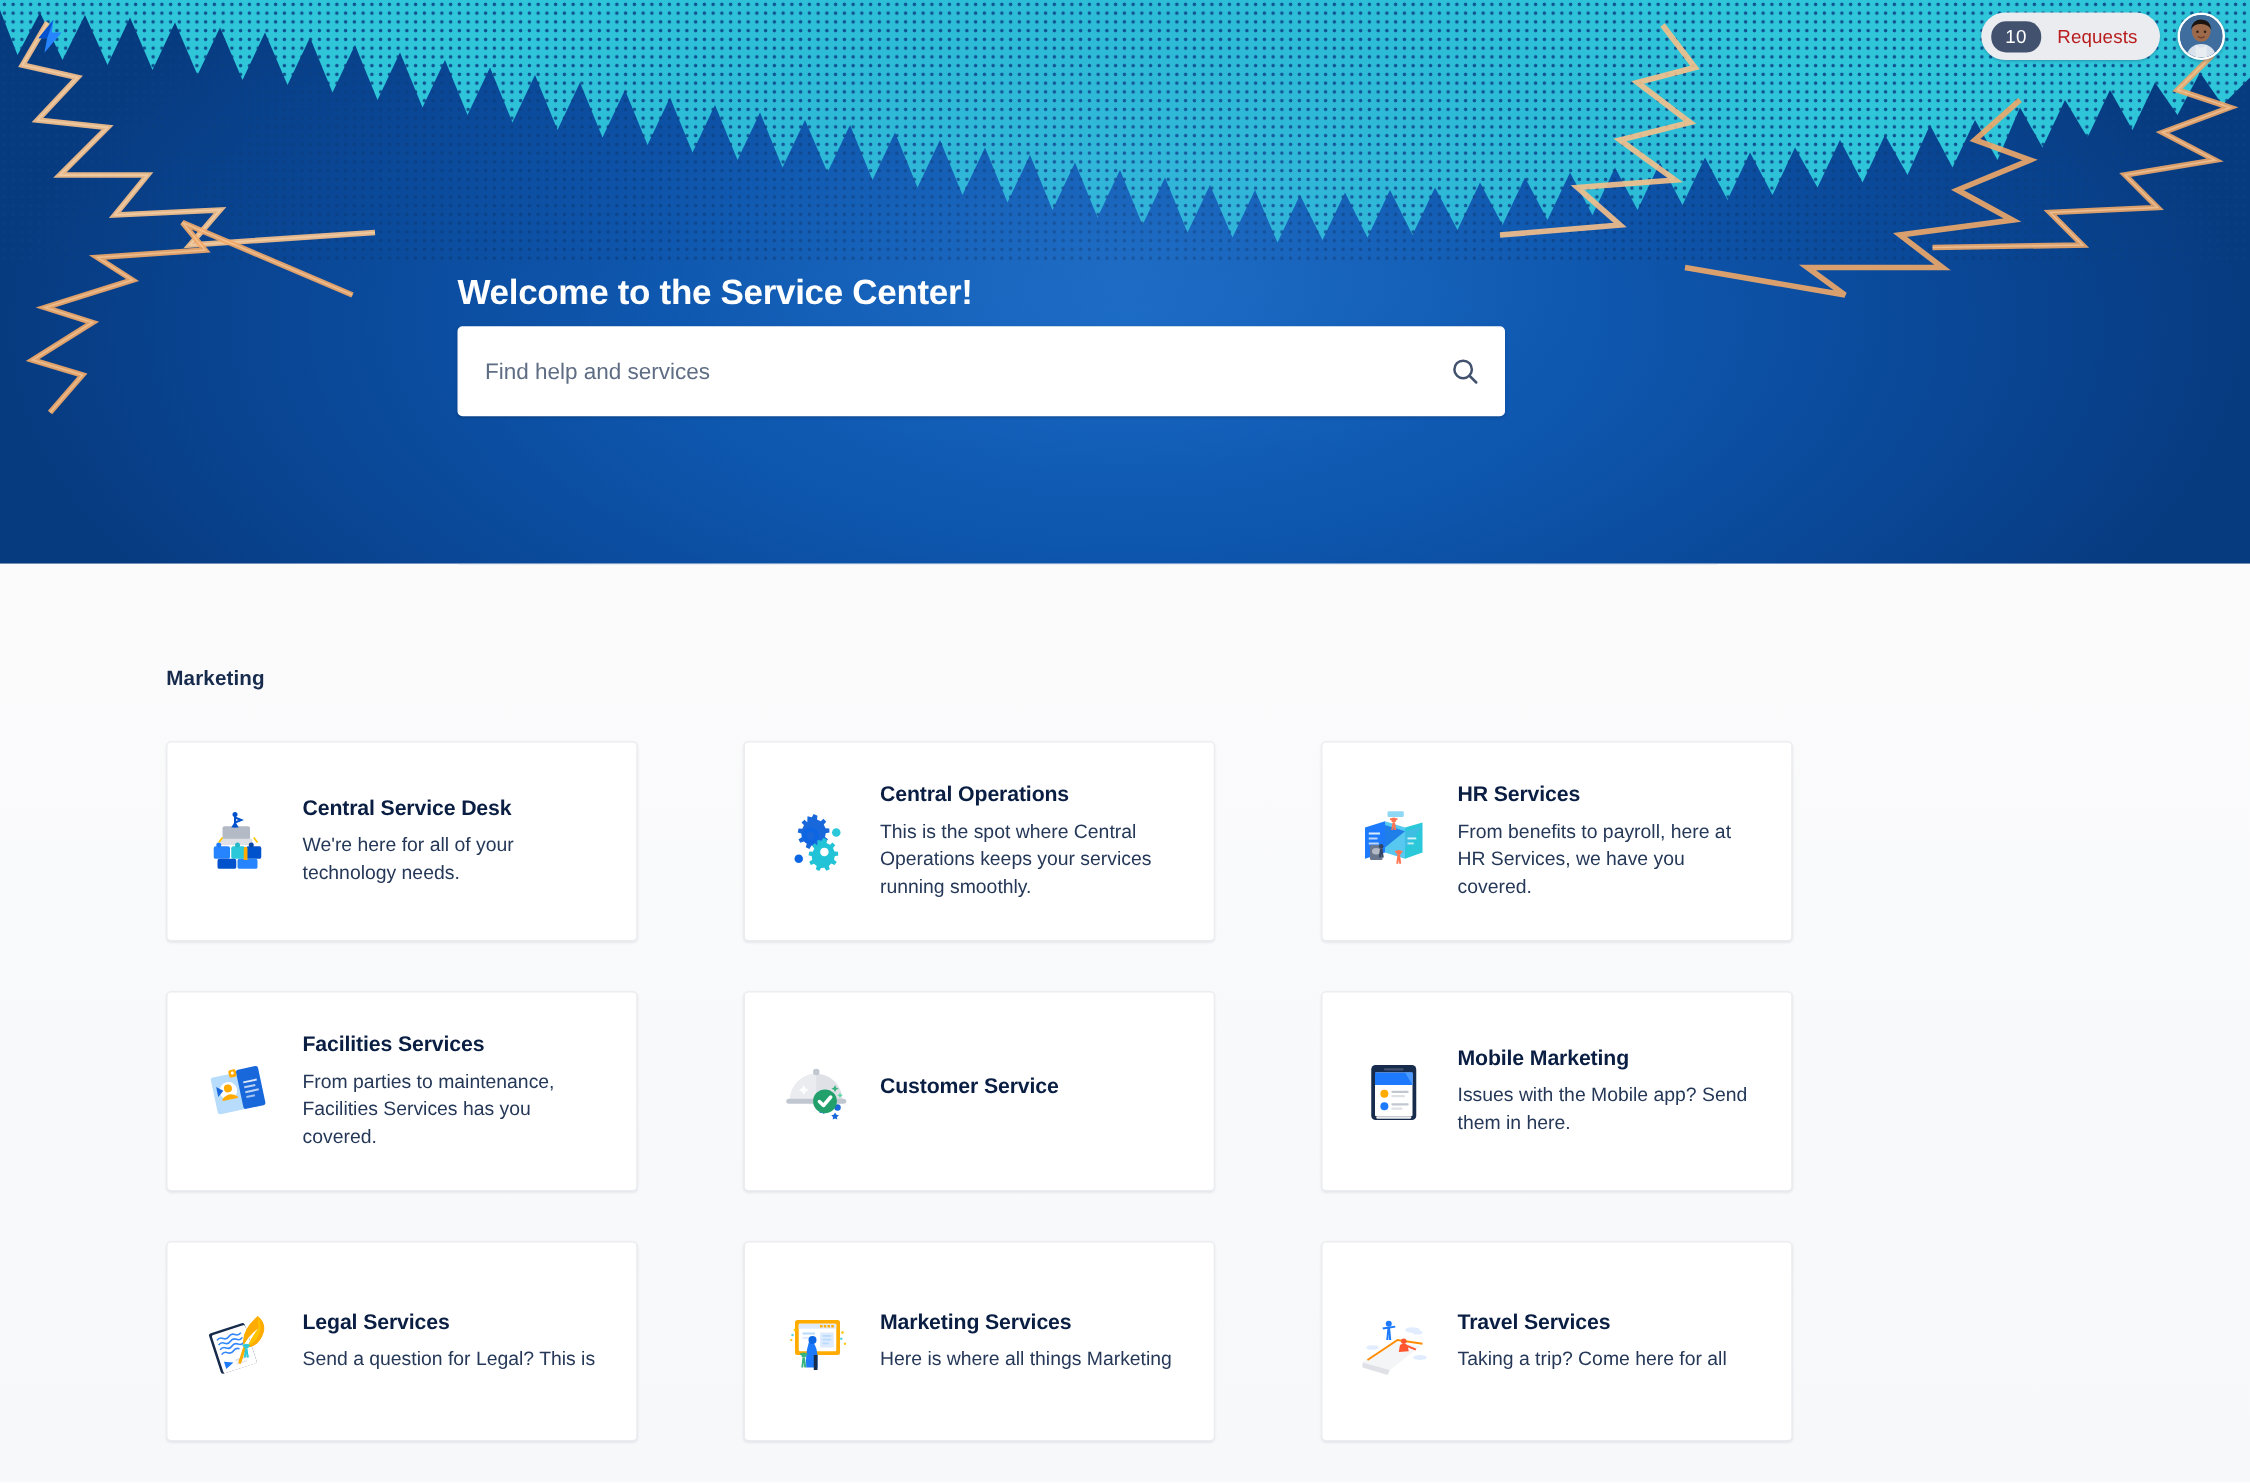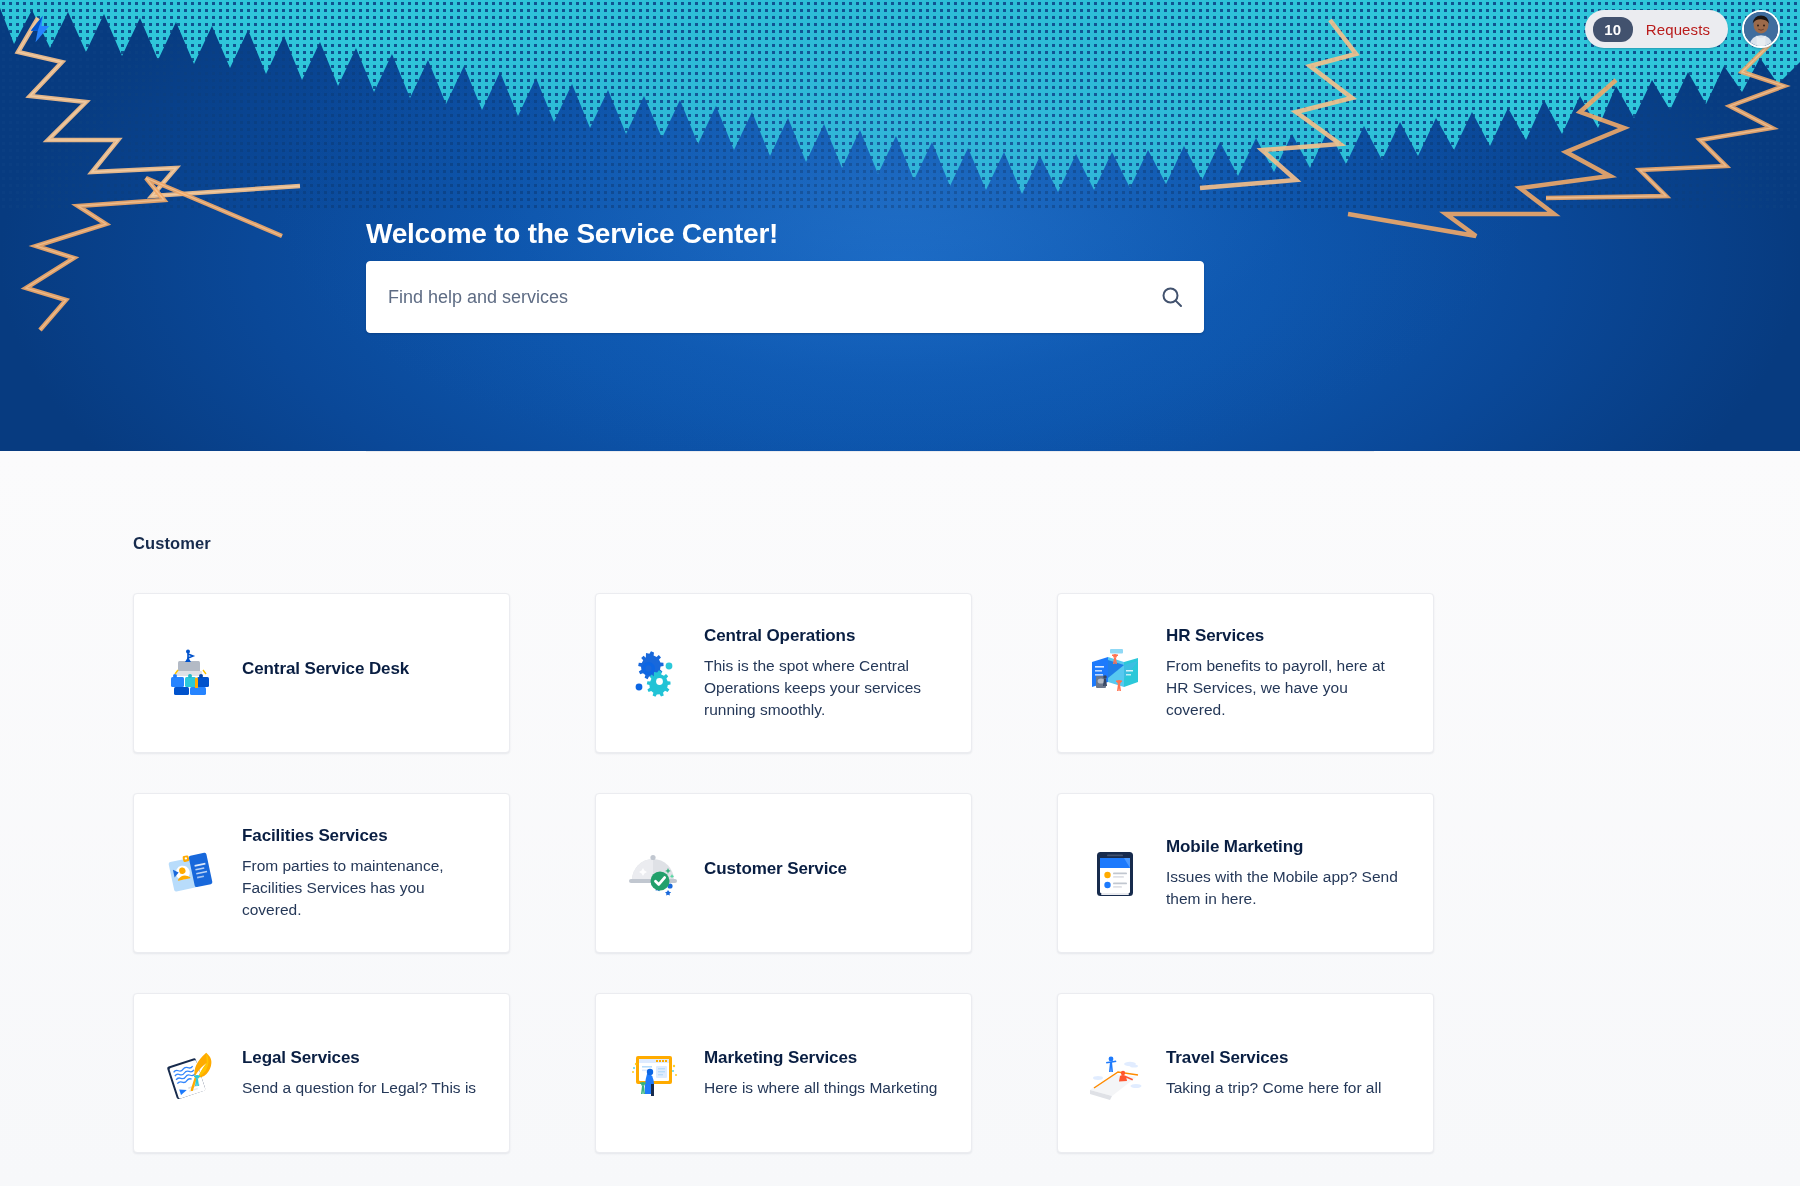--- a/index.html
+++ b/index.html
@@ -51,21 +51,21 @@
   }
   .requests-pill {
     display:flex; align-items:center; gap:13px;
     background:#ebecf0; border-radius:20px;
     padding:6px 18px 6px 8px; height:38px;
     box-shadow:0 1px 2px rgba(9,30,66,.25);
     cursor:pointer;
   }
   .req-count {
     background:#42526e; color:#ffffff;
-    font-size:15px; font-weight:700;
+    font-size:15px; font-weight:400;
     border-radius:12px; min-width:40px; height:25px;
     display:flex; align-items:center; justify-content:center;
     padding:0 8px; letter-spacing:.2px;
   }
   .req-label { font-size:15px; color:#b91c1c; letter-spacing:.1px; }
   .avatar {
     width:38px; height:38px; border-radius:50%;
     border:2px solid #ffffff; overflow:hidden;
     background:#2a4f7c; cursor:pointer;
     box-shadow:0 1px 3px rgba(9,30,66,.35);
@@ -235,21 +235,21 @@
           <circle cx="10.5" cy="10.5" r="7" fill="none" stroke="#42526e" stroke-width="2"></circle>
           <line x1="15.6" y1="15.6" x2="21" y2="21" stroke="#42526e" stroke-width="2" stroke-linecap="round"></line>
         </svg>
       </button>
     </div>
   </div>
 </div>
 
 <div class="page-body">
   <div class="divider"></div>
-  <div class="section-title">Customer</div>
+  <div class="section-title">Marketing</div>
 
   <div class="grid">
 
     <div class="card">
       <div class="card-icon">
         <svg width="58" height="58" viewBox="0 0 58 58">
           <rect x="16" y="17" width="22" height="12" rx="1.5" fill="#b3bac5"></rect>
           <rect x="14" y="27" width="26" height="5" rx="1" fill="#dfe1e6"></rect>
           <path d="M26 8 L26 18 M26 10 L31 12 L26 14" stroke="#0052cc" stroke-width="1.6" fill="none"></path>
           <circle cx="26" cy="7.5" r="2" fill="#0052cc"></circle>
@@ -262,20 +262,21 @@
           <circle cx="13" cy="32" r="2" fill="#1d7afc"></circle>
           <circle cx="28" cy="32" r="2" fill="#24b7c9"></circle>
           <circle cx="39" cy="32" r="2" fill="#0747a6"></circle>
           <rect x="33" y="36" width="3" height="8" fill="#ffab00"></rect>
           <circle cx="34.5" cy="35" r="1.6" fill="#ffab00"></circle>
           <path d="M13 30 L16 26 M44 30 L41 26" stroke="#ffc400" stroke-width="1.4"></path>
         </svg>
       </div>
       <div class="card-text">
         <div class="card-title">Central Service Desk</div>
+        <div class="card-desc">We're here for all of your technology needs.</div>
       </div>
     </div>
 
     <div class="card">
       <div class="card-icon">
         <svg width="58" height="58" viewBox="0 0 58 58">
           <g fill="#1868db">
             <path d="M22 9 l3.4 .8 1.6-2.6 3 1.4 -.4 3 3 1.4 2.2-2 2.2 2.4 -2 2.2 1.4 3 3 .2 .2 3.2 -3 .6 -.6 3 2.4 1.8 -1.8 2.6 -2.8-1.2 -2.2 2.2 .8 2.8 -3 1.2 -1.4-2.6 -3 .2 -1.4 2.6 -3-1.4 .8-2.8 -2.4-1.8 -2.8 1 -1.4-2.8 2.6-1.6 -.4-3 -2.8-.8 .6-3.2 3 .2 1.4-2.8 -2-2.2 2.4-2.2 2.2 2 Z"></path>
           </g>
           <circle cx="24.5" cy="24.5" r="6.5" fill="#0c66e4"></circle>

